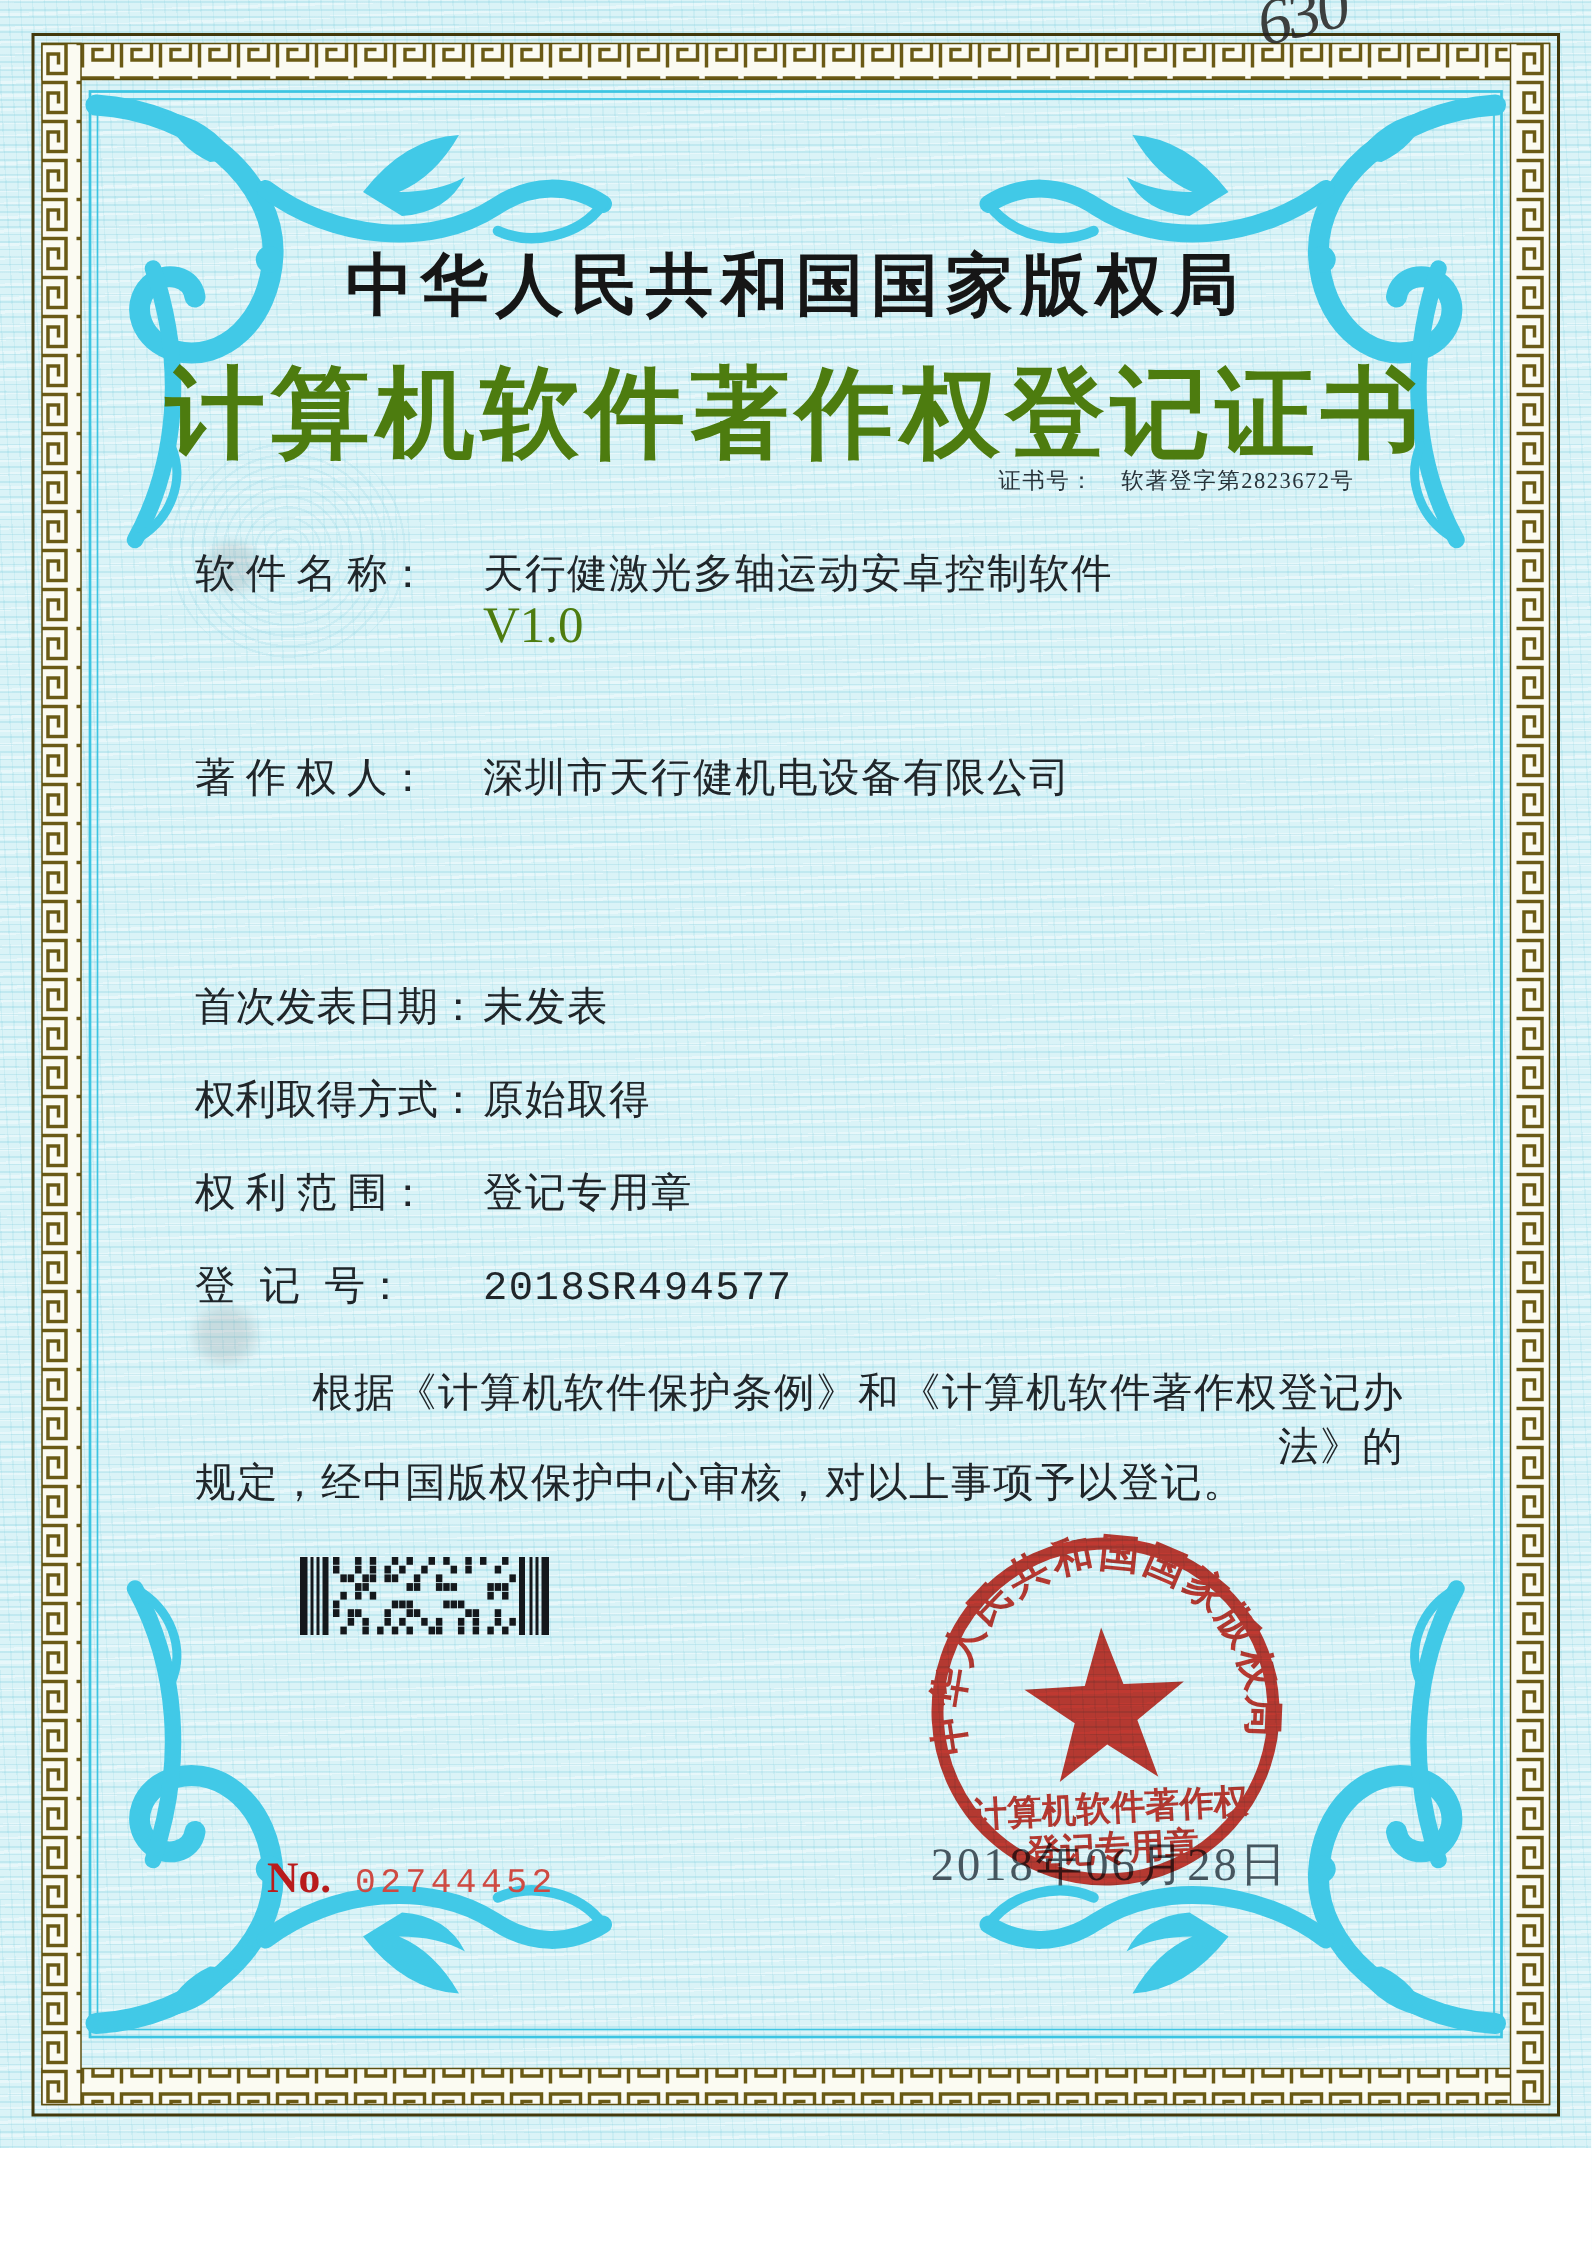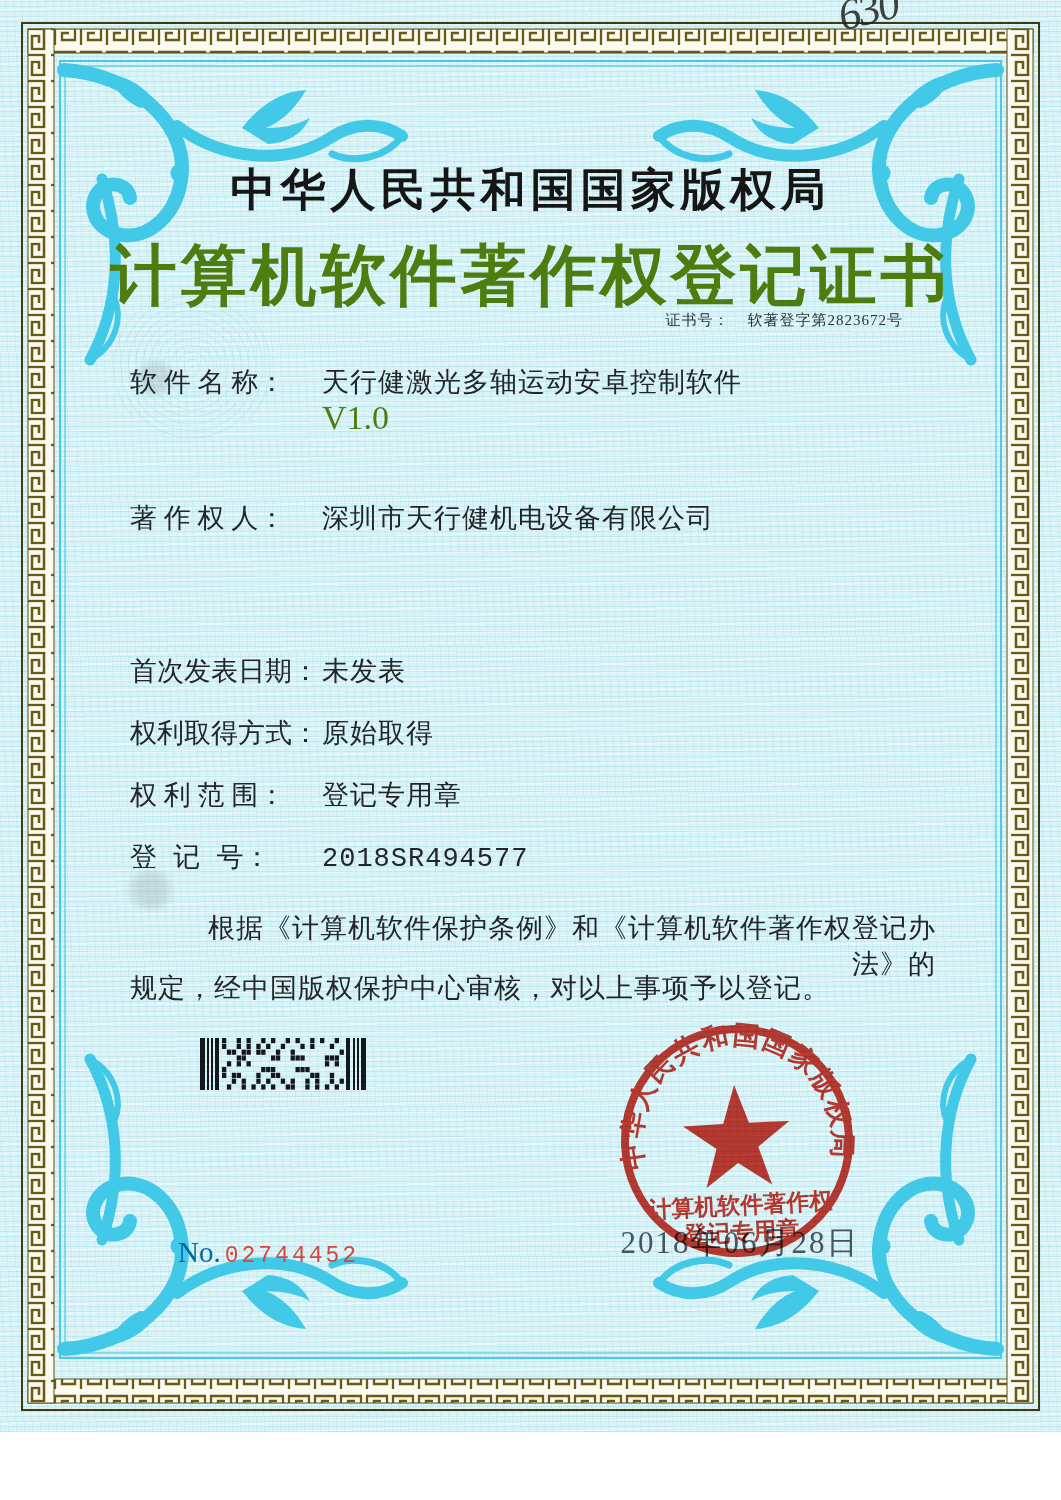--- a/index.html
+++ b/index.html
@@ -55,21 +55,21 @@
   .field-extra{position:absolute;left:322px;font-size:34px;color:#4d7c0f;}
   .statement{position:absolute;left:130px;width:806px;font-size:27px;color:#20262a;letter-spacing:1px;}
   .statement.l1{top:910px;text-indent:56px;text-align:right;}
   .statement.l2{top:970px;}
   .barcode{position:absolute;left:200px;top:1036px;z-index:2;}
   .issue-date{
     position:absolute;top:1222px;left:560px;width:360px;text-align:center;z-index:2;
     font-size:31px;color:#46565f;letter-spacing:2px;
   }
   .serial{position:absolute;top:1236px;left:178px;font-size:29px;z-index:2;}
-  .serial .no-lbl{font-weight:normal;color:#0369a1;margin-right:4px;}
+  .serial .no-lbl{font-weight:bold;color:#b91c1c;margin-right:16px;}
   .serial .no-val{
     font-family:Liberation Mono, monospace;
     color:#cf4a42;letter-spacing:3px;font-size:23px;
   }
   .seal-svg{left:612px;top:1016px;z-index:3;mix-blend-mode:multiply;opacity:.92;}
 </style>
 </head>
 <body>
 
 <div class="page">

